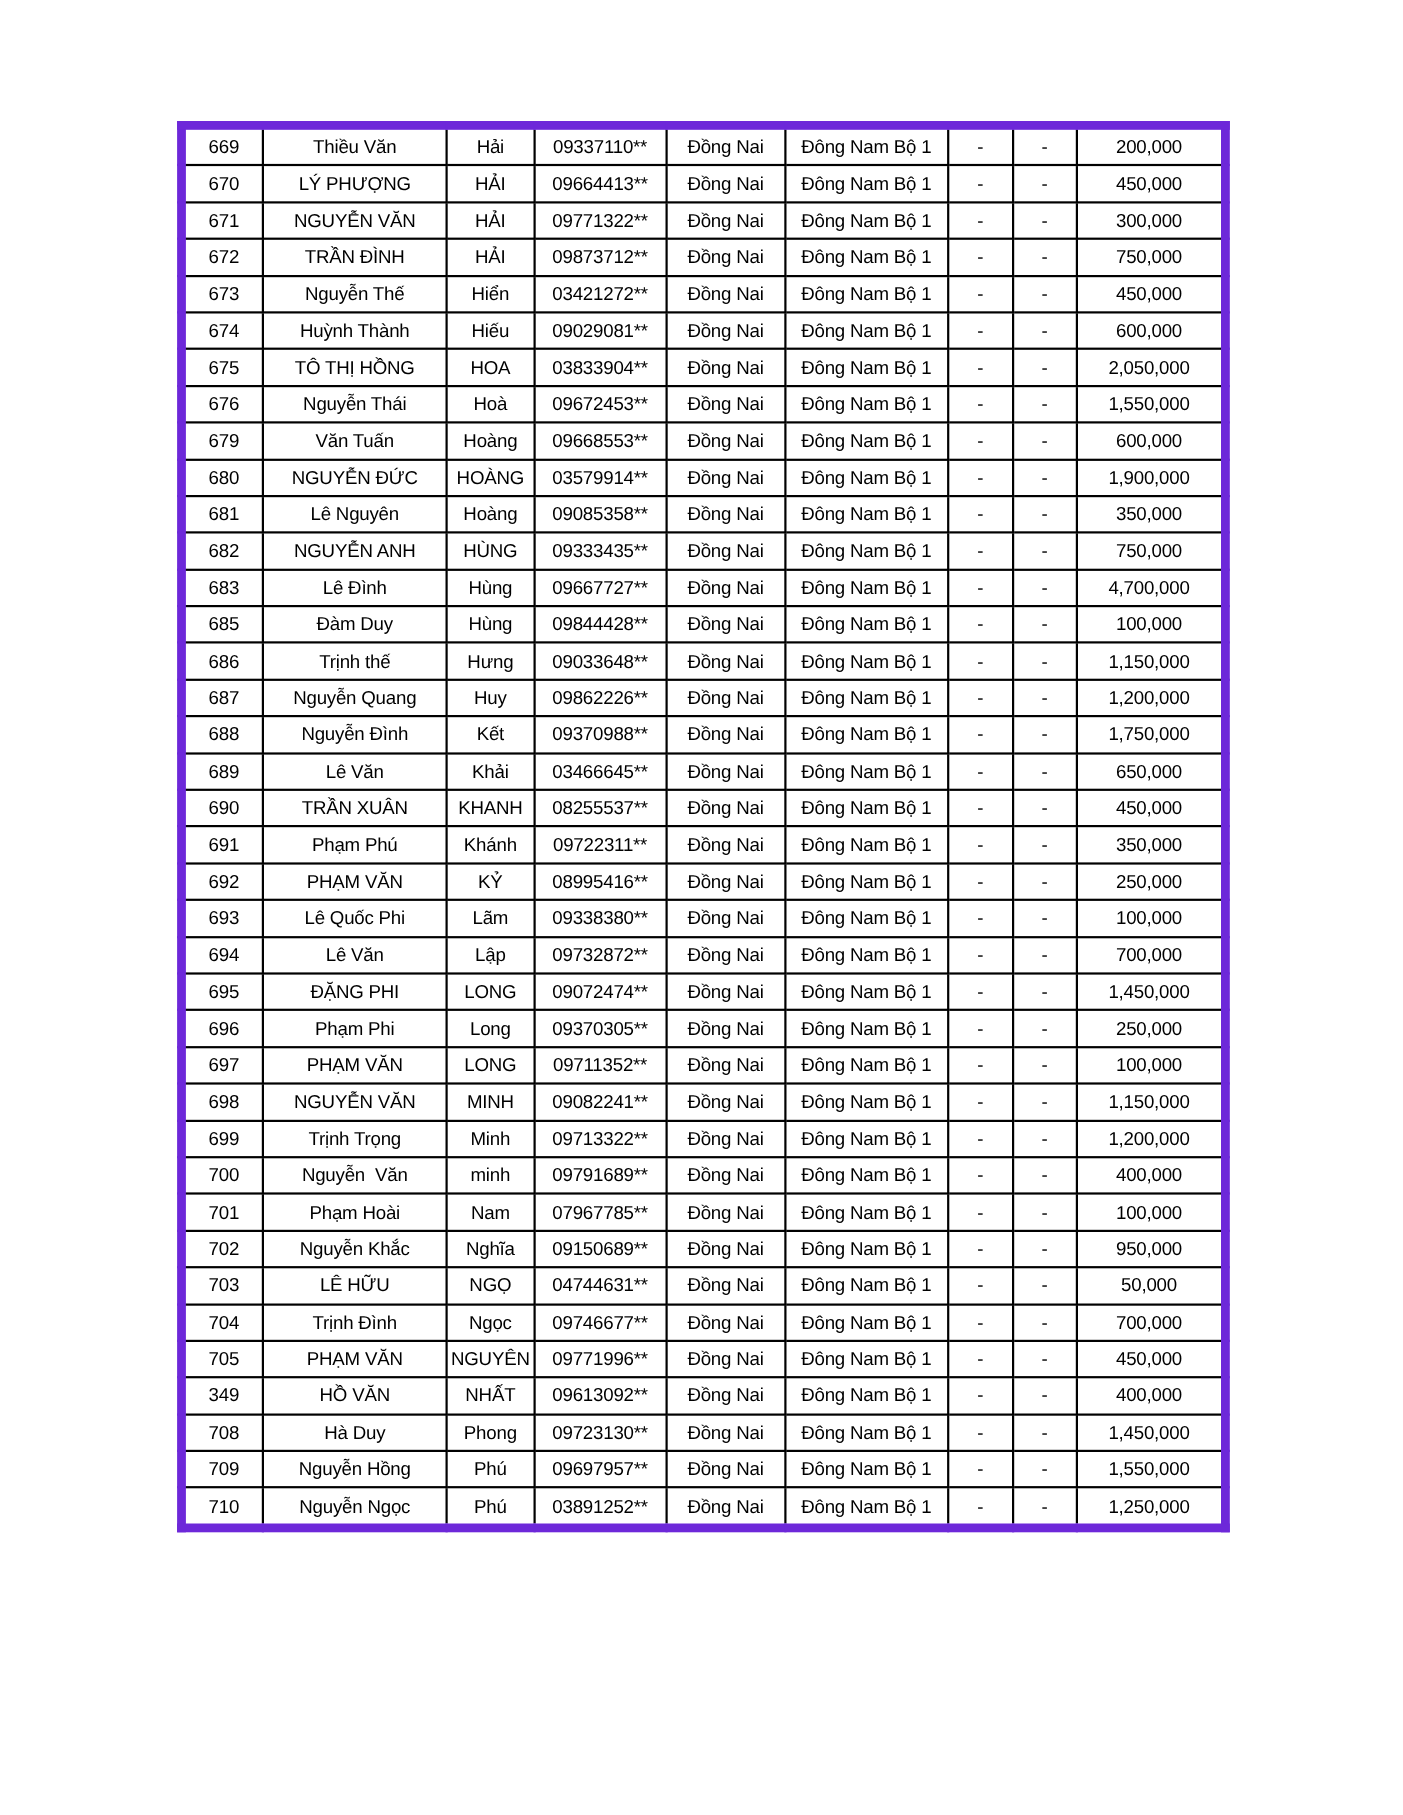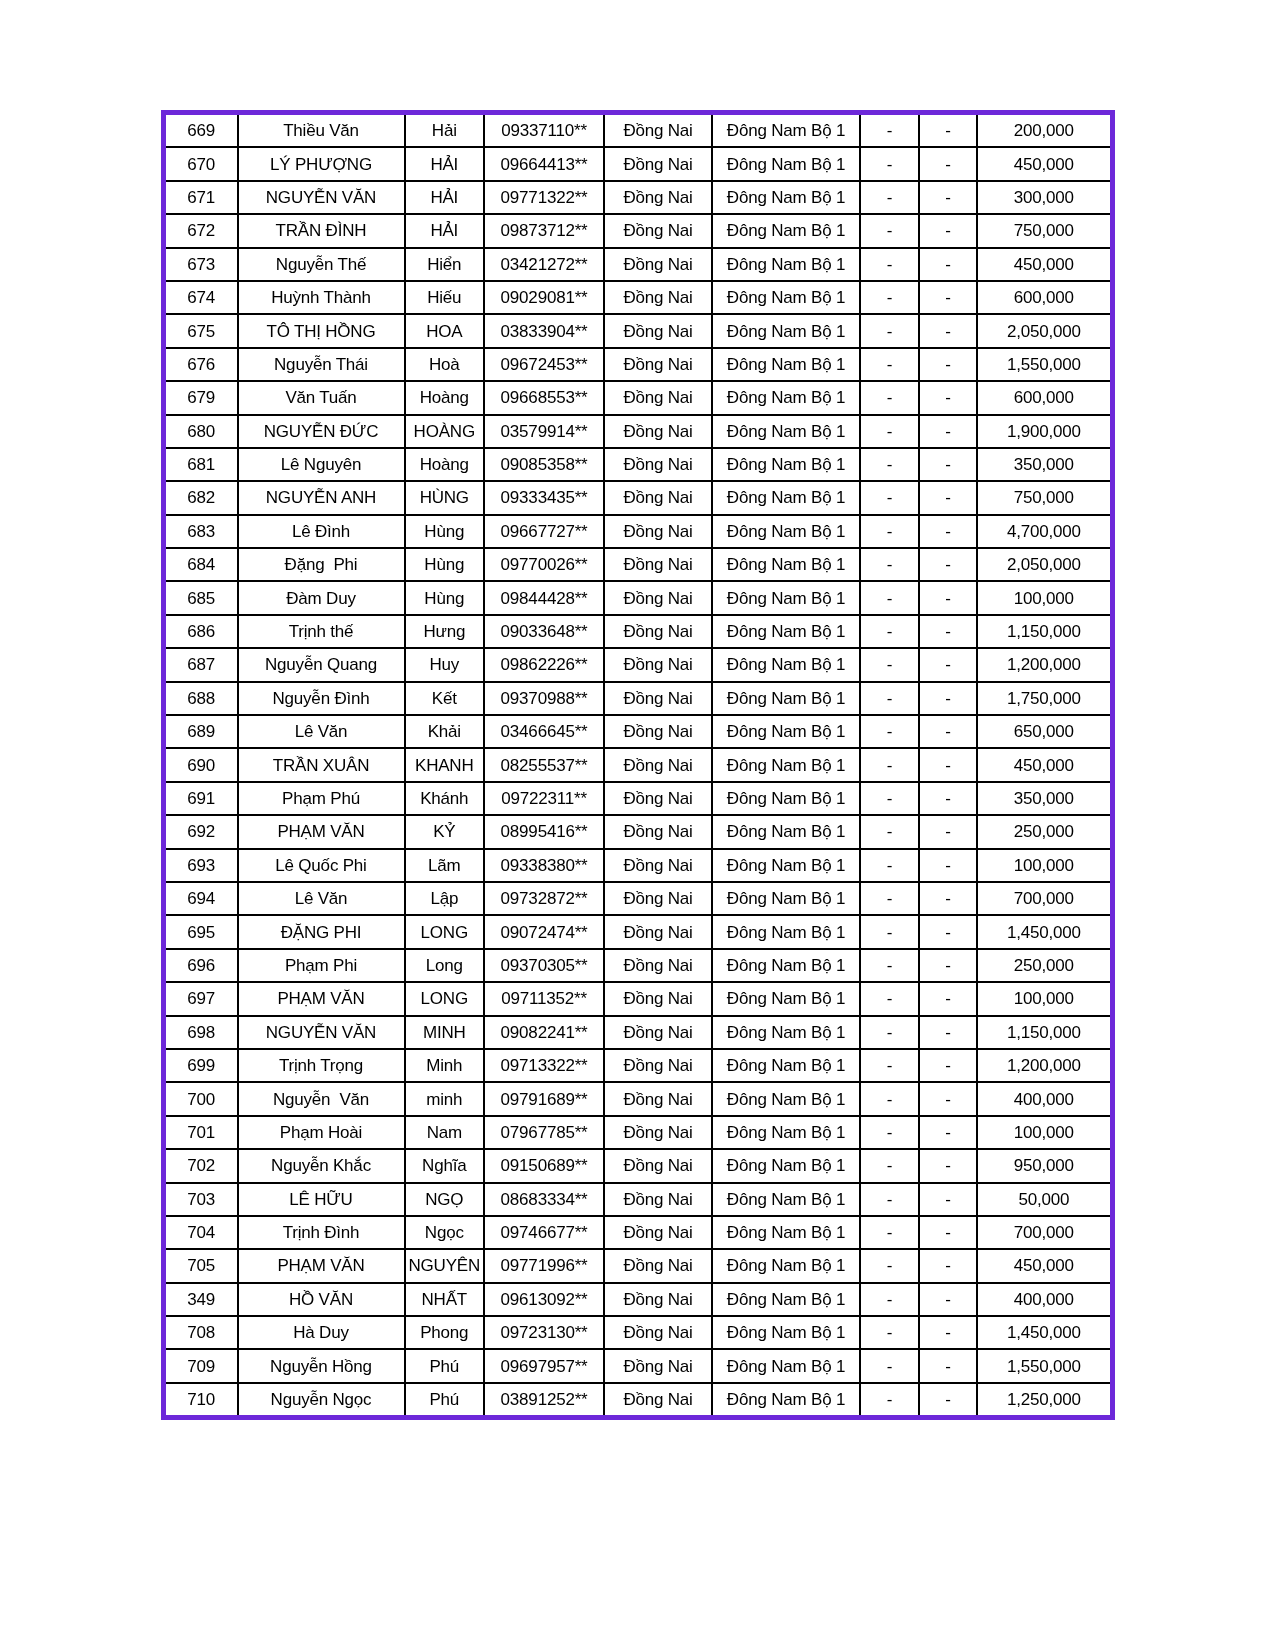--- a/index.html
+++ b/index.html
@@ -15,21 +15,21 @@
     color: #000000;
   }
   .sheet {
     position: absolute;
     left: 161px;
     top: 110px;
   }
   table.donor-table {
     border-collapse: collapse;
     table-layout: fixed;
-    border: 5px solid #6d28d9;
+    border: 8px solid #6d28d9;
   }
   table.donor-table td {
     border: 2px solid #000000;
     height: 31.4px;
     font-size: 17px;
     line-height: 1;
     padding: 0 3px;
     overflow: hidden;
     white-space: pre;
     text-align: center;
@@ -203,31 +203,20 @@
           <td class="col-family-name col-family_name">Lê Đình</td>
           <td class="col-given-name col-given_name">Hùng</td>
           <td class="col-phone">09667727**</td>
           <td class="col-province">Đồng Nai</td>
           <td class="col-region">Đông Nam Bộ 1</td>
           <td class="col-dash1">-</td>
           <td class="col-dash2">-</td>
           <td class="col-amount">4,700,000</td>
         </tr>
         <tr>
-          <td class="col-id">684</td>
-          <td class="col-family-name col-family_name">Đặng  Phi</td>
-          <td class="col-given-name col-given_name">Hùng</td>
-          <td class="col-phone">09770026**</td>
-          <td class="col-province">Đồng Nai</td>
-          <td class="col-region">Đông Nam Bộ 1</td>
-          <td class="col-dash1">-</td>
-          <td class="col-dash2">-</td>
-          <td class="col-amount">2,050,000</td>
-        </tr>
-        <tr>
           <td class="col-id">685</td>
           <td class="col-family-name col-family_name">Đàm Duy</td>
           <td class="col-given-name col-given_name">Hùng</td>
           <td class="col-phone">09844428**</td>
           <td class="col-province">Đồng Nai</td>
           <td class="col-region">Đông Nam Bộ 1</td>
           <td class="col-dash1">-</td>
           <td class="col-dash2">-</td>
           <td class="col-amount">100,000</td>
         </tr>
@@ -415,21 +404,21 @@
           <td class="col-province">Đồng Nai</td>
           <td class="col-region">Đông Nam Bộ 1</td>
           <td class="col-dash1">-</td>
           <td class="col-dash2">-</td>
           <td class="col-amount">950,000</td>
         </tr>
         <tr>
           <td class="col-id">703</td>
           <td class="col-family-name col-family_name">LÊ HỮU</td>
           <td class="col-given-name col-given_name">NGỌ</td>
-          <td class="col-phone">08683334**</td>
+          <td class="col-phone">04744631**</td>
           <td class="col-province">Đồng Nai</td>
           <td class="col-region">Đông Nam Bộ 1</td>
           <td class="col-dash1">-</td>
           <td class="col-dash2">-</td>
           <td class="col-amount">50,000</td>
         </tr>
         <tr>
           <td class="col-id">704</td>
           <td class="col-family-name col-family_name">Trịnh Đình</td>
           <td class="col-given-name col-given_name">Ngọc</td>

